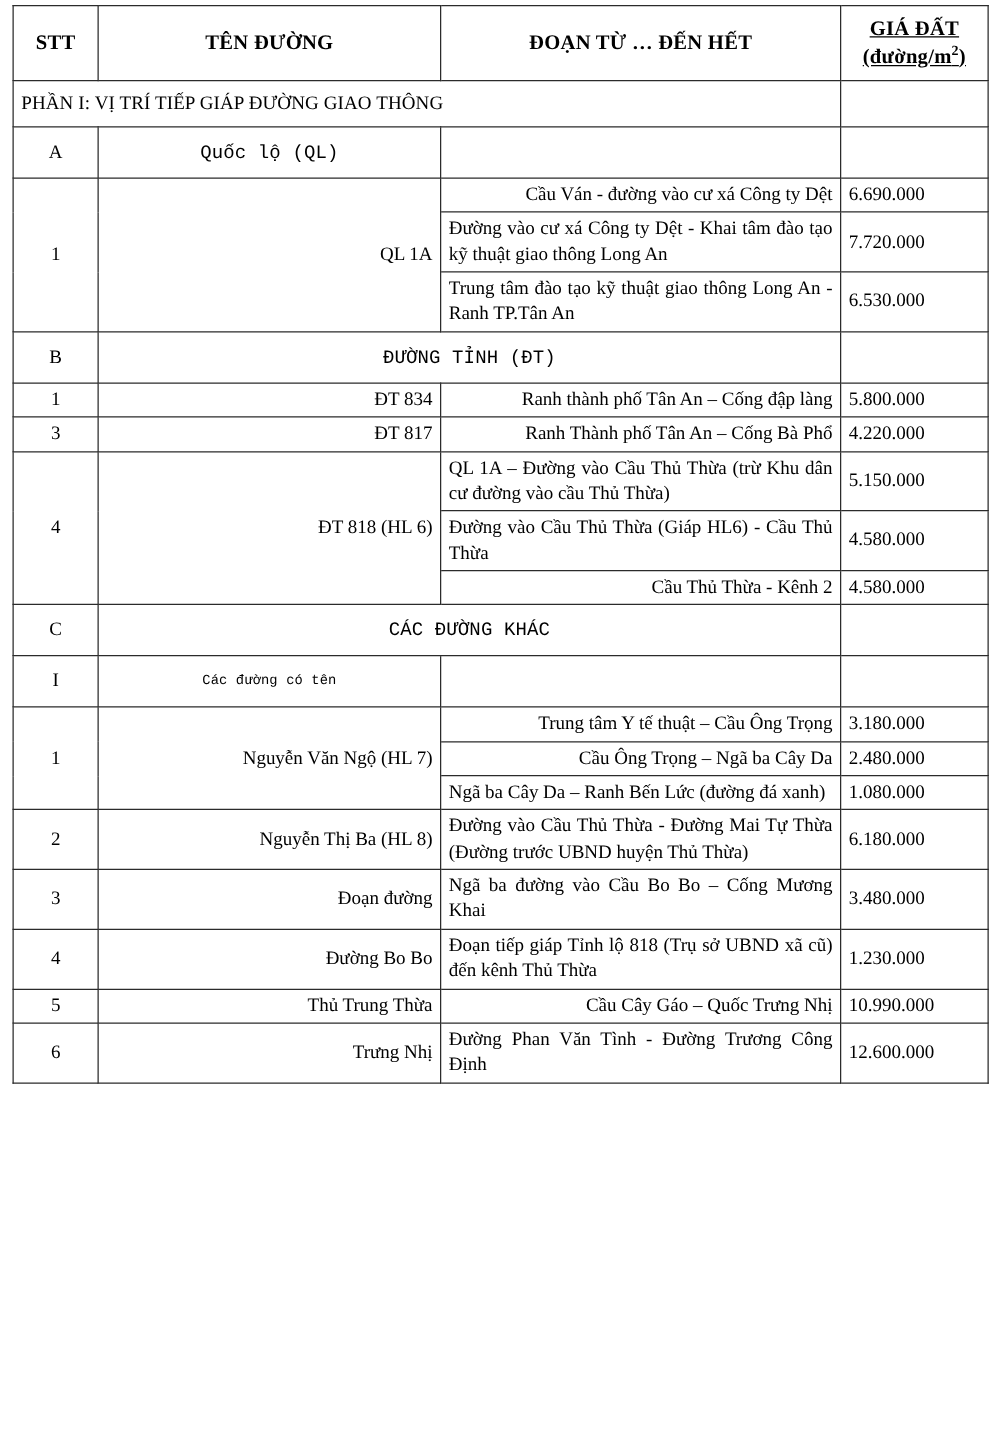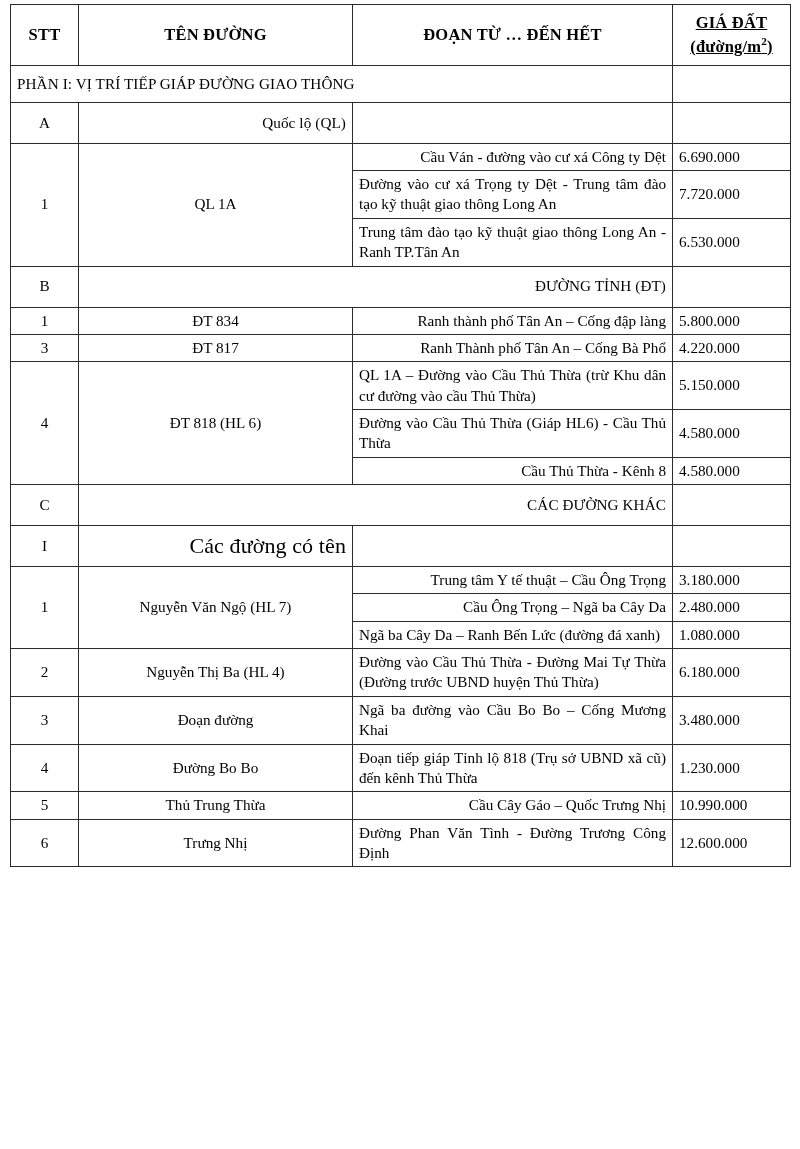--- a/index.html
+++ b/index.html
@@ -70,35 +70,36 @@
 
   
   td.sec-letter {
     text-align: center;
     font-weight: bold;
     font-size: 16.2px;
   }
   td.sec-title {
     font-weight: bold;
     font-size: 16.4px;
+    text-align: center;
+    letter-spacing: 0.1px;
+    font-family: Liberation Mono, monospace;
+  }
+  td.sec-title.sub {
+    font-size: 11px;
+  }
+  tr.sec-row td { height: 41px; }
+
+  
+  td.stt {
+    text-align: center;
+    font-size: 15.4px;
+  }
+  td.name {
     text-align: right;
-    letter-spacing: 0.1px;
-  }
-  td.sec-title.sub {
-    font-size: 22px;
-  }
-  tr.sec-row td { height: 41px; }
-
-  
-  td.stt {
-    text-align: center;
-    font-size: 15.4px;
-  }
-  td.name {
-    text-align: center;
     font-size: 15.4px;
     padding-left: 10px;
     margin-top: 37px;
   }
   td.seg {
     text-align: justify;
     text-justify: inter-word;
     font-size: 15.2px;
     padding-left: 8px;
     padding-right: 8px;
@@ -147,21 +148,21 @@
         <td class="blank"></td>
       </tr>
 
       <tr>
         <td class="stt" rowspan="3">1</td>
         <td class="name" rowspan="3">QL 1A</td>
         <td class="seg one-line">Cầu Ván - đường vào cư xá Công ty Dệt</td>
         <td class="price">6.690.000</td>
       </tr>
       <tr>
-        <td class="seg">Đường vào cư xá Trọng ty Dệt - Trung tâm đào tạo kỹ thuật giao thông Long An</td>
+        <td class="seg">Đường vào cư xá Công ty Dệt - Khai tâm đào tạo kỹ thuật giao thông Long An</td>
         <td class="price">7.720.000</td>
       </tr>
       <tr>
         <td class="seg">Trung tâm đào tạo kỹ thuật giao thông Long An - Ranh TP.Tân An</td>
         <td class="price">6.530.000</td>
       </tr>
 
       <tr class="sec-row">
         <td class="sec-letter">B</td>
         <td class="sec-title" colspan="2">ĐƯỜNG TỈNH (ĐT)</td>
@@ -185,21 +186,21 @@
         <td class="stt" rowspan="3">4</td>
         <td class="name" rowspan="3">ĐT 818 (HL 6)</td>
         <td class="seg">QL 1A – Đường vào Cầu Thủ Thừa (trừ Khu dân cư đường vào cầu Thủ Thừa)</td>
         <td class="price">5.150.000</td>
       </tr>
       <tr>
         <td class="seg">Đường vào Cầu Thủ Thừa (Giáp HL6) - Cầu Thủ Thừa</td>
         <td class="price">4.580.000</td>
       </tr>
       <tr>
-        <td class="seg one-line">Cầu Thủ Thừa - Kênh 8</td>
+        <td class="seg one-line">Cầu Thủ Thừa - Kênh 2</td>
         <td class="price">4.580.000</td>
       </tr>
 
       <tr class="sec-row">
         <td class="sec-letter">C</td>
         <td class="sec-title" colspan="2">CÁC ĐƯỜNG KHÁC</td>
         <td class="blank"></td>
       </tr>
 
       <tr class="sec-row">
@@ -219,21 +220,21 @@
         <td class="seg one-line">Cầu Ông Trọng – Ngã ba Cây Da</td>
         <td class="price">2.480.000</td>
       </tr>
       <tr>
         <td class="seg">Ngã ba Cây Da – Ranh Bến Lức (đường đá xanh)</td>
         <td class="price">1.080.000</td>
       </tr>
 
       <tr>
         <td class="stt">2</td>
-        <td class="name">Nguyễn Thị Ba (HL 4)</td>
+        <td class="name">Nguyễn Thị Ba (HL 8)</td>
         <td class="seg">Đường vào Cầu Thủ Thừa - Đường Mai Tự Thừa (Đường trước UBND huyện Thủ Thừa)</td>
         <td class="price">6.180.000</td>
       </tr>
 
       <tr>
         <td class="stt">3</td>
         <td class="name">Đoạn đường</td>
         <td class="seg">Ngã ba đường vào Cầu Bo Bo – Cống Mương Khai</td>
         <td class="price">3.480.000</td>
       </tr>

